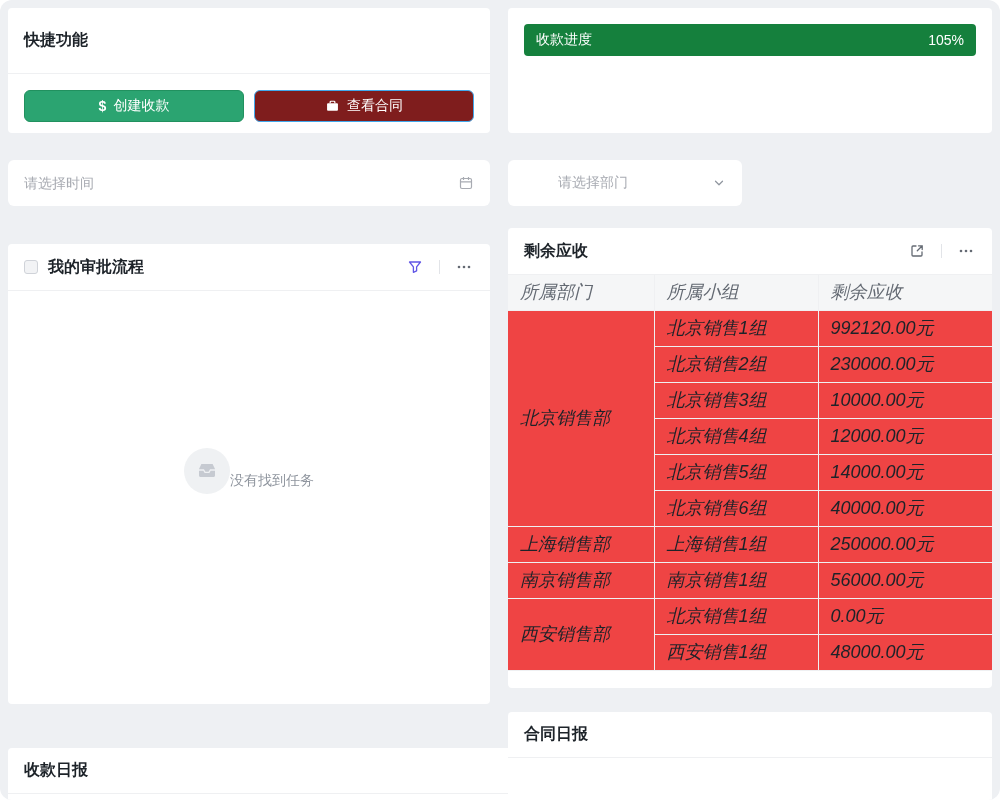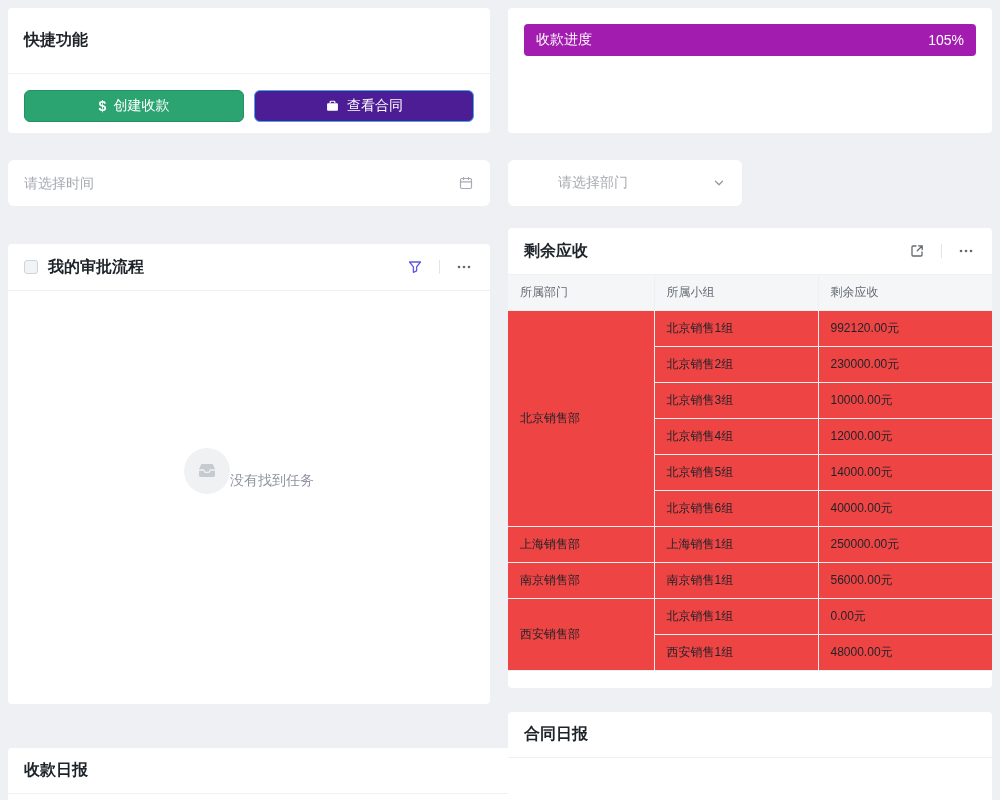--- a/index.html
+++ b/index.html
@@ -1,38 +1,38 @@
 <!DOCTYPE html>
 <html><head>
 <meta charset="utf-8">
 <style>
   * { box-sizing: border-box; margin: 0; padding: 0; }
   html,body { width:1000px; height:800px; }
   body { font-family: "Liberation Sans", sans-serif; }
-  .page { position:relative; width:1000px; height:800px; background:#eef0f3; overflow:hidden; }
+  .page { position:relative; width:1000px; height:800px; background:#eef0f3; overflow:hidden;border-radius:12px; }
   .card { position:absolute; background:#fff; border-radius:4px; }
 
   .card-header { display:flex; align-items:center; padding:0 16px; }
   .card-title { font-size:16px; font-weight:bold; color:#1d2329; }
   .hdr-right { margin-left:auto; display:flex; align-items:center; gap:14px; }
   .v-div { width:1px; height:14px; background:#e2e4e8; }
   .icon-btn { display:flex; align-items:center; justify-content:center; width:20px; height:20px; cursor:pointer; }
 
   
   #card-quick { left:8px; top:8px; width:482px; height:125px; }
   #card-progress { left:508px; top:8px; width:484px; height:125px; }
   #card-quick .card-header, #card-progress .card-header { height:66px; border-bottom:1px solid #eff0f2; }
   .btn-row { display:flex; gap:10px; padding:16px; }
   .btn { flex:1; height:32px; border-radius:6px; display:flex; align-items:center; justify-content:center; gap:7px; color:#fff; font-size:14px; cursor:pointer; border:1px solid transparent; }
   .btn-green { background:#2ba471; border-color:#21915f; }
-  .btn-blue { background:#4c1d95; border-color:#41a8ec; }
+  .btn-blue { background:#7f1d1d; border-color:#41a8ec; }
   .dollar { font-weight:bold; font-size:14px; }
 
   .progress-wrap { padding:16px; }
-  .progress { height:32px; border-radius:4px; background:#a21caf; display:flex; align-items:center; padding:0 12px; color:#fff; font-size:14px; }
+  .progress { height:32px; border-radius:4px; background:#15803d; display:flex; align-items:center; padding:0 12px; color:#fff; font-size:14px; }
   .progress .pct { margin-left:auto; }
 
   
   .field { position:absolute; background:#fff; border-radius:6px; display:flex; align-items:center; padding:0 16px; height:46px; cursor:pointer; }
   #field-time { left:8px; top:160px; width:482px;gap:47px; }
   #field-dept { left:508px; top:160px; width:234px; }
   #field-group { left:760px; top:160px; width:232px; }
   .field input { border:none; outline:none; flex:1; font-size:14px; color:#1d2329; font-family:"Liberation Sans",sans-serif; background:transparent; }
   .field input::placeholder { color:#a8abb2; }
   .field .placeholder { flex:1; font-size:14px; color:#a8abb2;margin-left:34px; }
@@ -41,21 +41,21 @@
   
   #card-approval { left:8px; top:244px; width:482px; height:460px; }
   #card-receivables { left:508px; top:228px; width:484px; height:460px; }
   #card-approval .card-header, #card-receivables .card-header { height:47px; border-bottom:1px solid #eff0f2; }
   .checkbox { width:14px; height:14px; border:1px solid #d0d3d9; border-radius:3px; background:#f2f3f5; margin-right:10px; cursor:pointer; }
 
   .empty-body { height:412px; display:flex; flex-direction:row; align-items:center; justify-content:center; margin-top:-26px; }
   .empty-circle { width:46px; height:46px; border-radius:50%; background:#eff1f3; display:flex; align-items:center; justify-content:center; }
   .empty-text { margin-top:20px; font-size:14px; color:#8f959e; }
 
-  table.recv { border-collapse:collapse; width:100%; table-layout:fixed; font-size:12px; }
+  table.recv { border-collapse:collapse; width:100%; table-layout:fixed; font-size:18px;font-style:italic; }
   table.recv th, table.recv td { border:1px solid #eff0f2; border-left:none; border-top:none; text-align:left; padding:0 12px; }
   table.recv th:last-child, table.recv td:last-child { border-right:none; }
   table.recv th { background:#f5f6f7; color:#646a73; font-weight:normal; height:35px; }
   table.recv td { color:#1d2329; height:36px; background:#ef4444; }
   td.dept, th.dept { padding-left:16px; }
   col.c1 { width:146px; } col.c2 { width:164px; } col.c3 { width:174px; }
 
   
   #card-payment-daily { left:8px; top:748px; width:514px; height:88px; border-radius:4px 4px 0 0; }
   #card-contract-daily { left:508px; top:712px; width:484px; height:88px; border-radius:4px 4px 0 0; }

